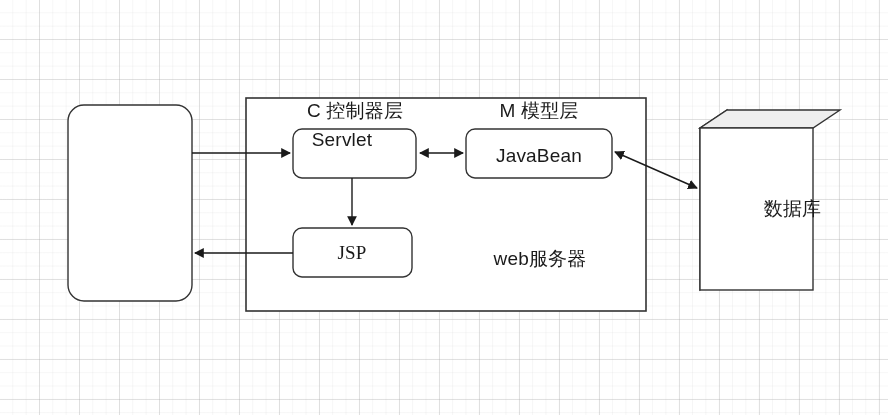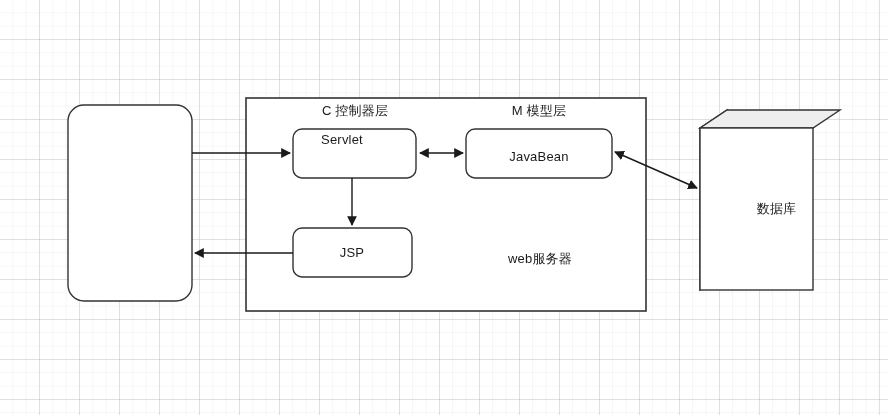--- a/index.html
+++ b/index.html
@@ -32,21 +32,21 @@
     top: 0;
     width: 888px;
     height: 415px;
     overflow: visible;
   }
   .node-label {
     position: absolute;
     display: flex;
     align-items: center;
     justify-content: center;
-    font-size: 13px;
+    font-size: 19px;
     color: #1a1a1a;
     letter-spacing: 0.2px;
     white-space: nowrap;
     pointer-events: none;
   }
 </style>
 </head>
 <body>
 
 <div id="canvas">
@@ -84,25 +84,25 @@
     <line x1="352" y1="178" x2="352" y2="225" stroke="#1a1a1a" stroke-width="1.4" marker-end="url(#arrow-end)"></line>
 
     <line x1="420" y1="153" x2="463" y2="153" stroke="#1a1a1a" stroke-width="1.4" marker-start="url(#arrow-start)" marker-end="url(#arrow-end)"></line>
 
     <line x1="615" y1="152" x2="697" y2="188" stroke="#1a1a1a" stroke-width="1.4" marker-start="url(#arrow-start)" marker-end="url(#arrow-end)"></line>
   </svg>
 
 
   <div class="node-label" style="left:293px; top:115px; width:98px; height:49px;border-radius:18px;">Servlet</div>
 
-  <div class="node-label" style="left:293px; top:228px; width:118px; height:49px;">JSP</div>
+  <div class="node-label" style="left:293px; top:228px; width:118px; height:49px;font-family:Liberation Serif, serif;">JSP</div>
 
   <div class="node-label" style="left:466px; top:129px; width:146px; height:54px;text-align:right;">JavaBean</div>
 
-  <div class="node-label" style="left:720px; top:128px; width:113px; height:162px;">数据库</div>
+  <div class="node-label" style="left:736px; top:128px; width:113px; height:162px;">数据库</div>
 
   <div class="node-label" style="left:470px; top:248px; width:140px; height:22px;text-align:center;">web服务器</div>
 
   <div class="node-label" style="left:290px; top:100px; width:130px; height:22px;">C 控制器层</div>
 
   <div class="node-label" style="left:474px; top:100px; width:130px; height:22px;">M 模型层</div>
 
 
 </div>
 

